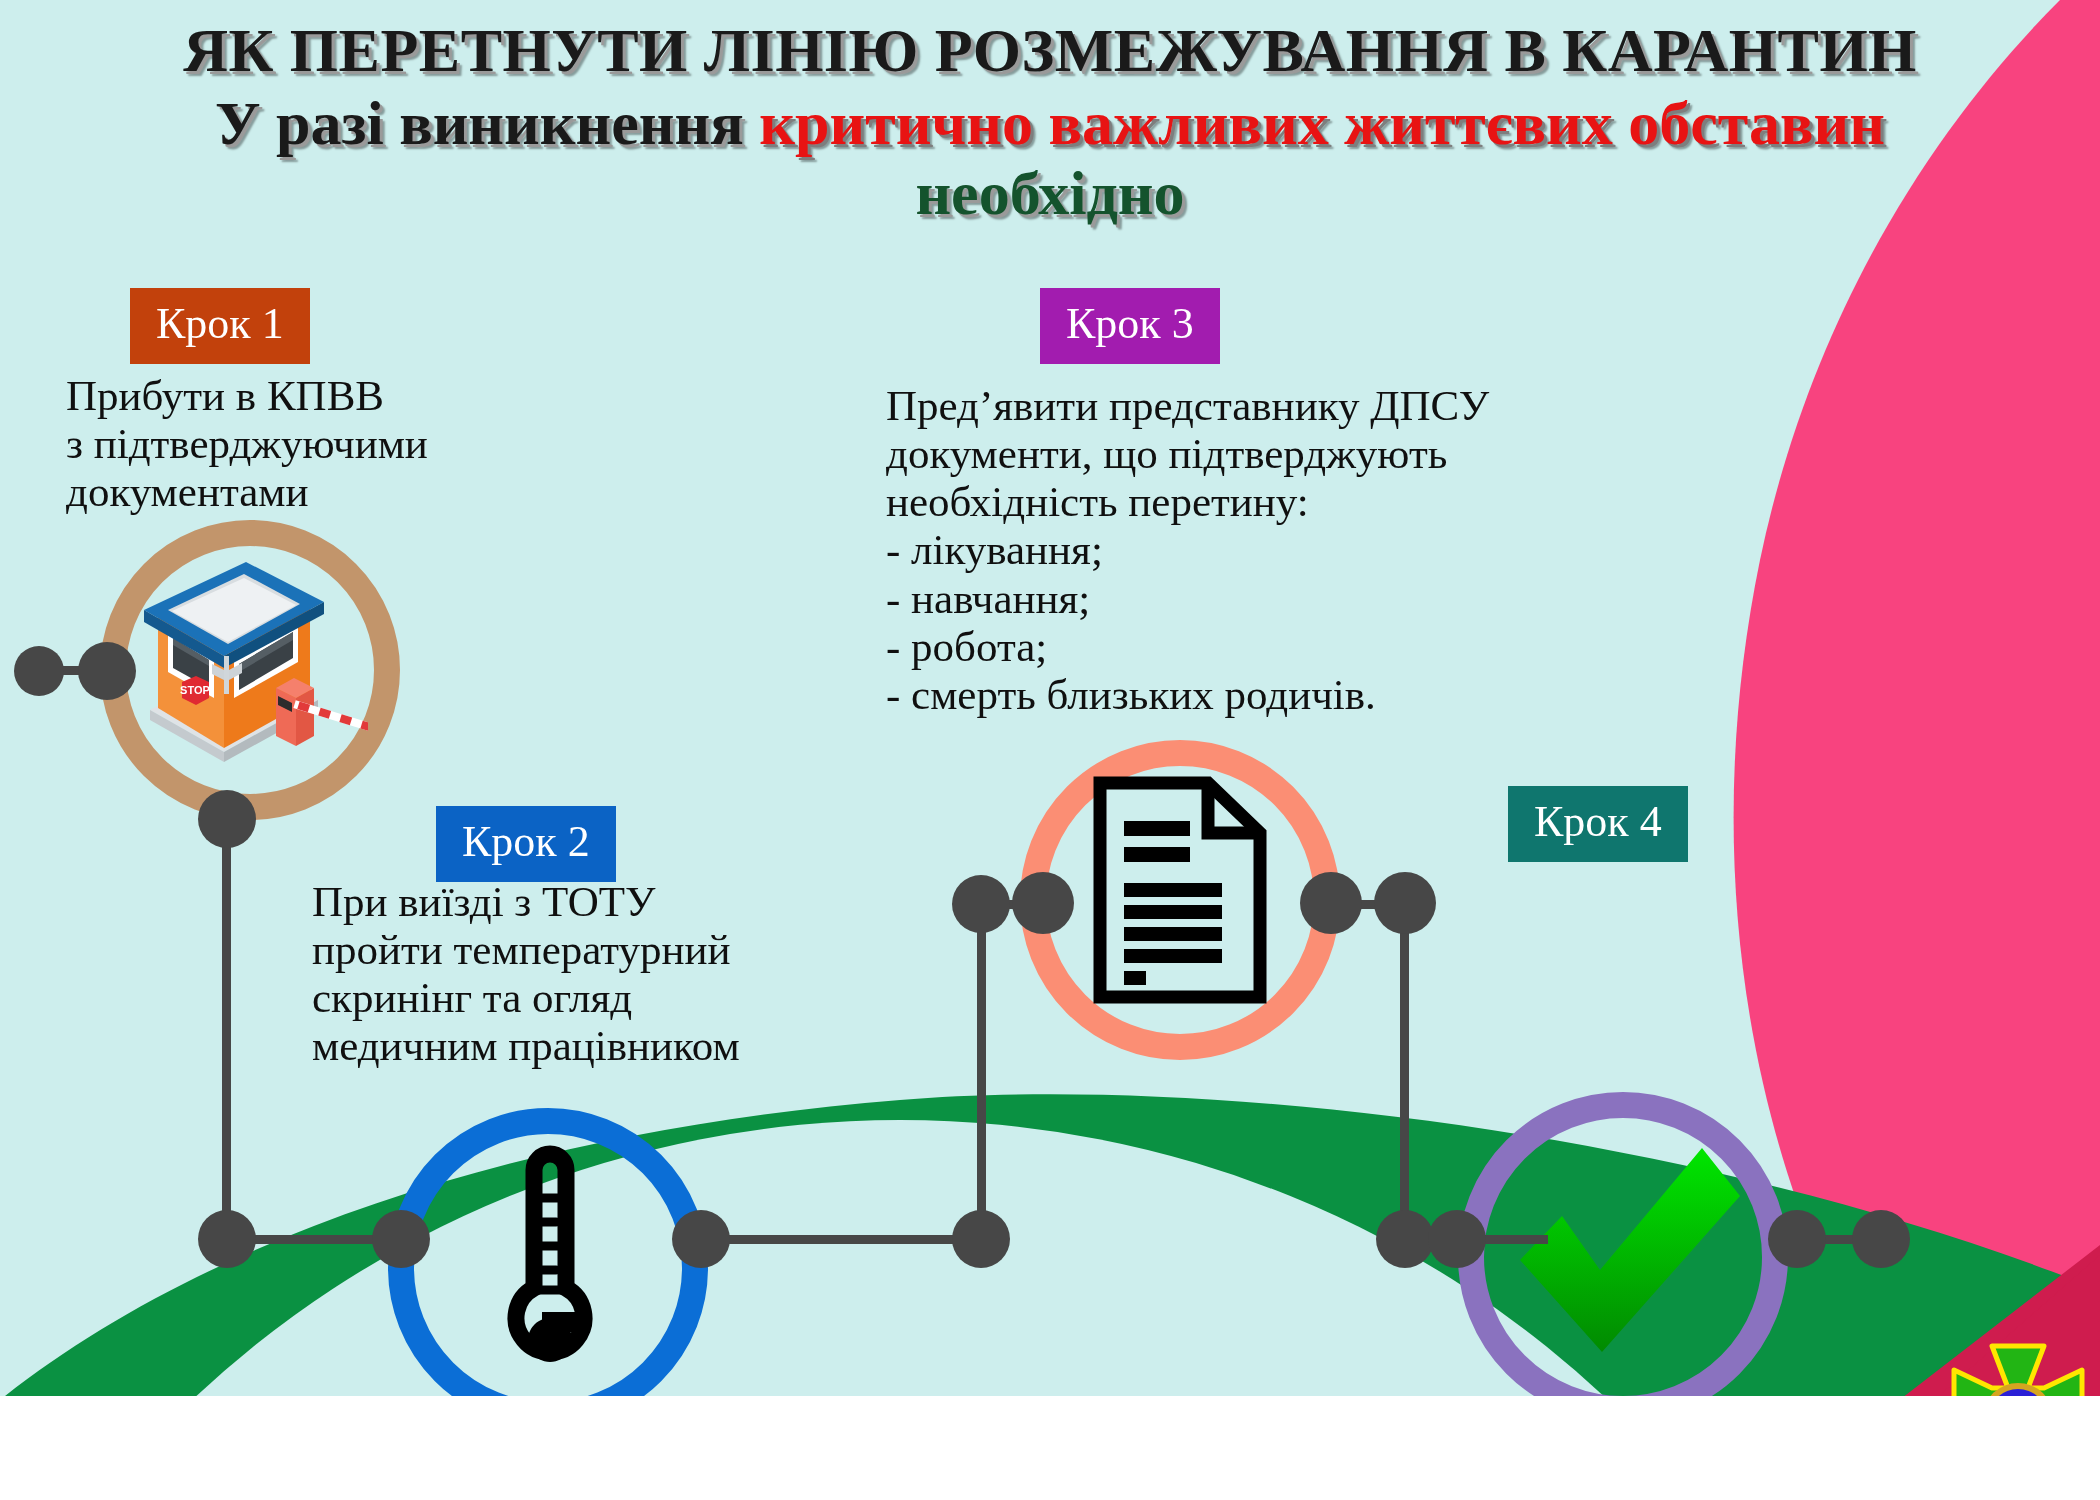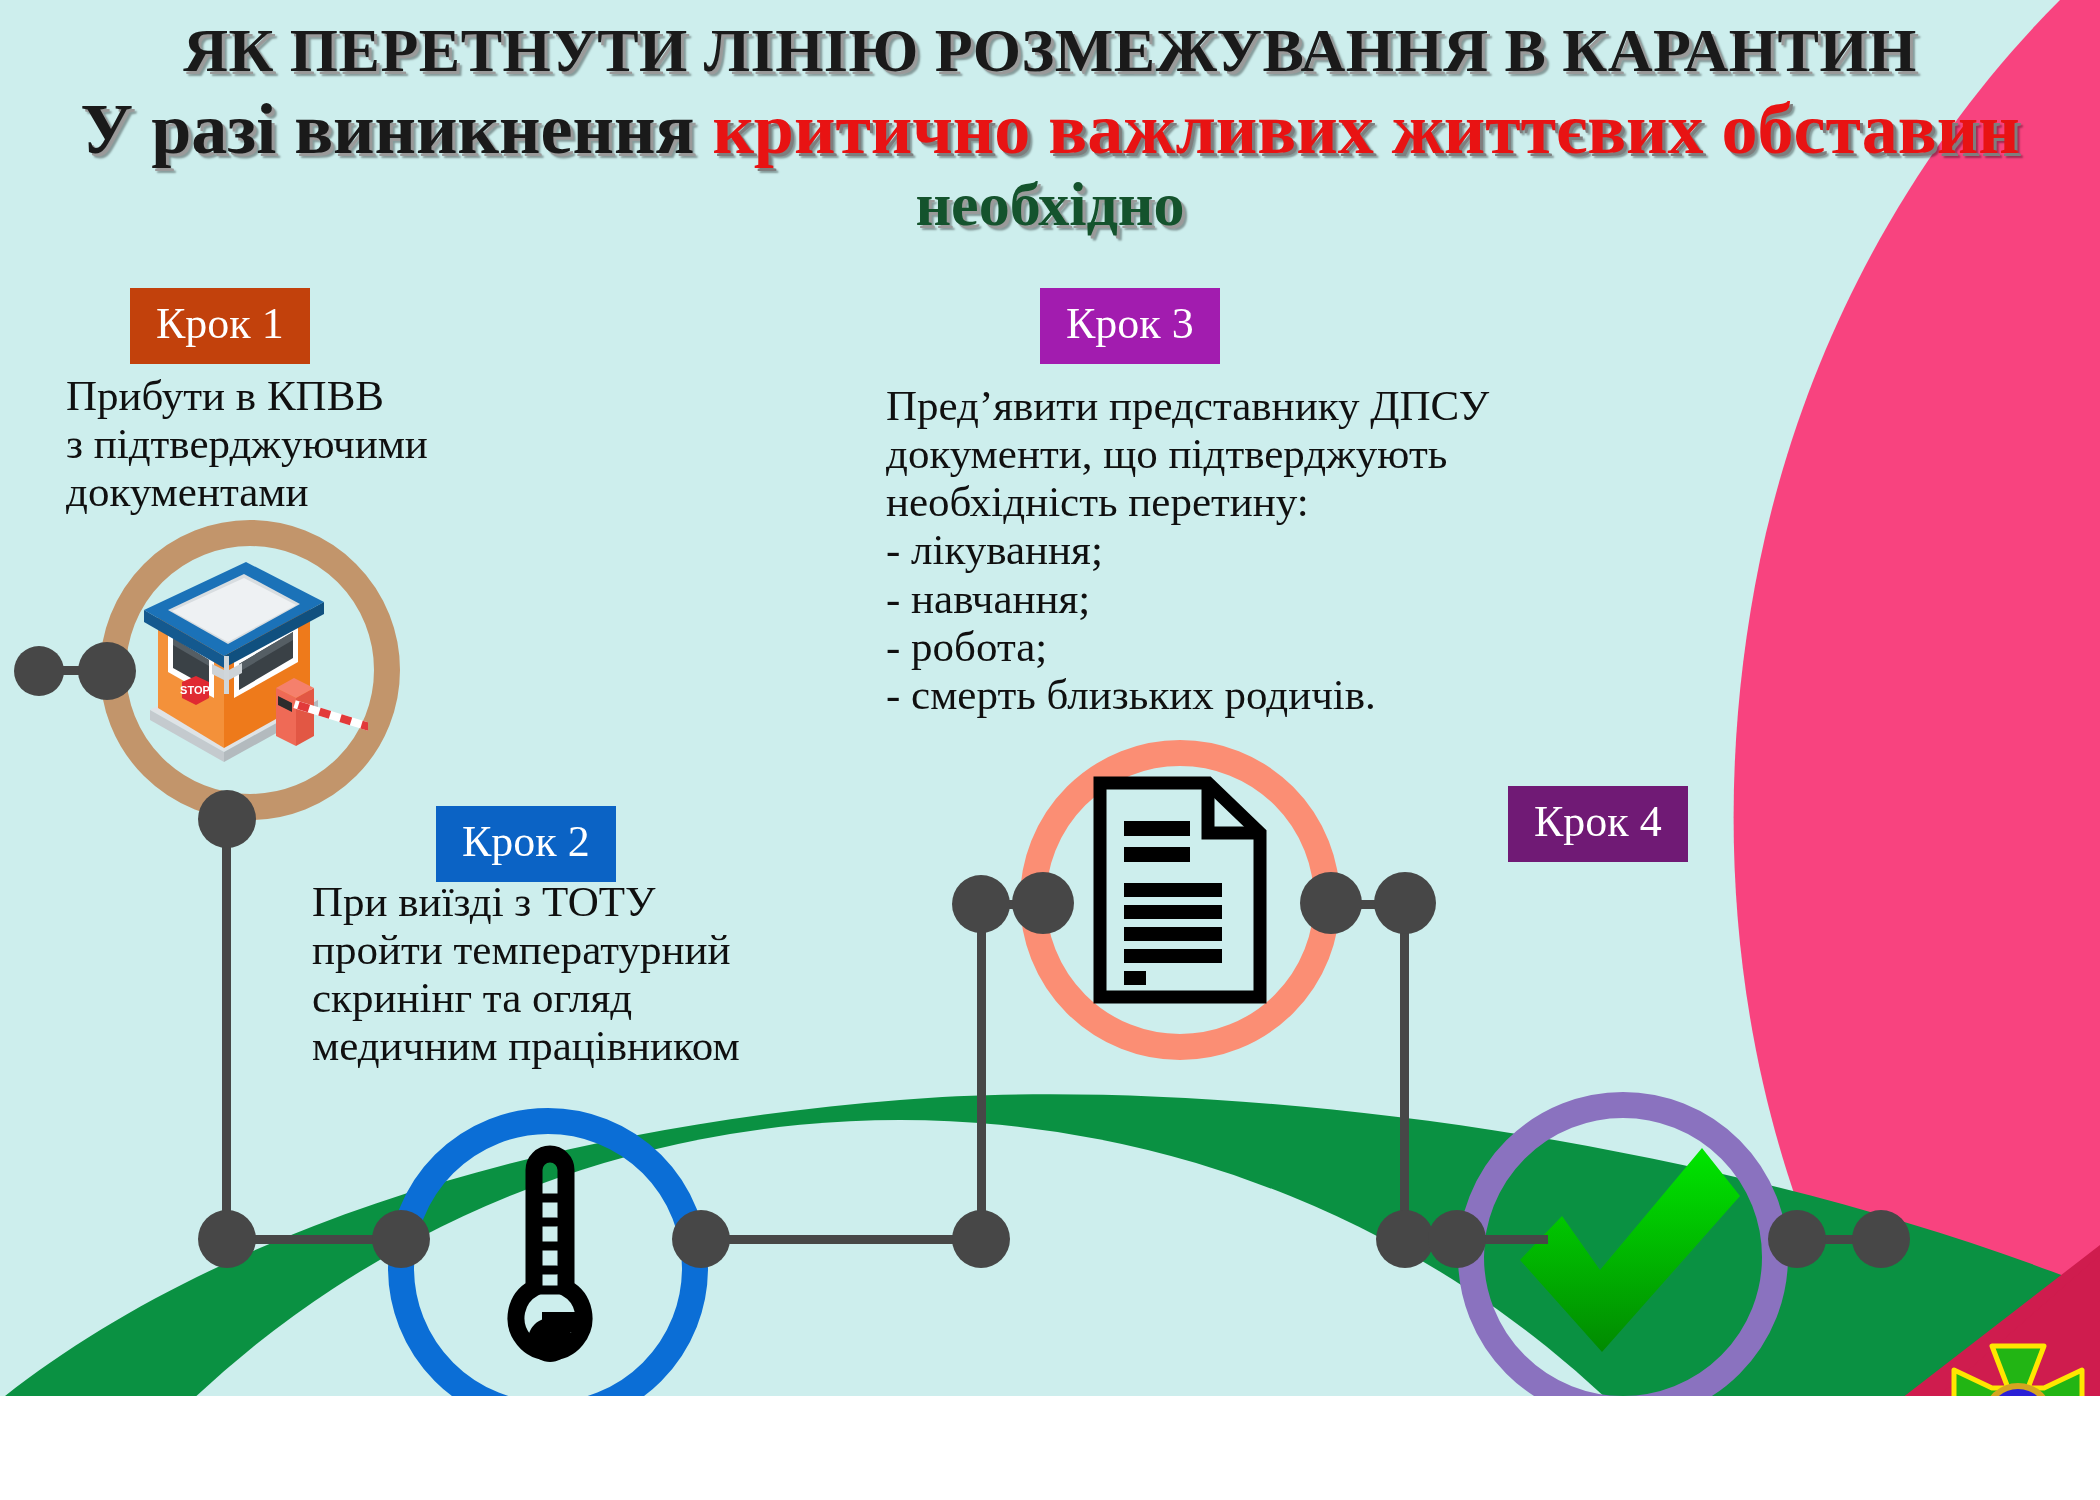--- a/index.html
+++ b/index.html
@@ -11,21 +11,21 @@
   .bg-svg{position:absolute;left:0;top:0;width:2100px;height:1500px;}
 
   
   #title-block{position:absolute;left:0;top:18px;width:2100px;text-align:center;z-index:40;}
   .t1{
     font-size:62px;font-weight:bold;letter-spacing:.5px;color:#1a1a1a;
     text-shadow:3px 3px 0 #9a9a9a, 5px 5px 2px rgba(0,0,0,.35);
     line-height:1.05;white-space:nowrap;
   }
   .t2{
-    font-size:72px;font-weight:bold;color:#1a1a1a;line-height:1.12;margin-top:6px;
+    font-size:62px;font-weight:bold;color:#1a1a1a;line-height:1.12;margin-top:6px;
     text-shadow:3px 3px 0 #9a9a9a, 5px 5px 2px rgba(0,0,0,.35);
     white-space:nowrap;
   }
   .t2 .red{color:#e81313;text-shadow:3px 3px 0 #7e7e7e,5px 5px 2px rgba(0,0,0,.35);}
   .t3{
     font-size:62px;font-weight:bold;color:#14532d;line-height:1.1;
     text-shadow:3px 3px 0 #9a9a9a, 5px 5px 2px rgba(0,0,0,.35);
   }
 
   
@@ -209,21 +209,21 @@
         <rect x="34" y="174" width="98" height="14"></rect>
         <rect x="34" y="196" width="20" height="0"></rect>
       </g>
       <g fill="#000">
         <rect x="34" y="174" width="98" height="14"></rect>
         <rect x="34" y="196" width="22" height="14"></rect>
       </g>
     </svg>
   </div>
 
-  <div class="badge" style="left:1508px;top:786px;background:#701a75;">Крок 4</div>
+  <div class="badge" style="left:1508px;top:786px;background:#0f766e;">Крок 4</div>
 
   <div class="ring" style="left:1458px;top:1092px;width:330px;height:330px;border:26px solid #8a72bf;"></div>
 
   <div class="icon-wrap" style="left:1490px;top:1120px;width:270px;height:270px;">
     <svg viewBox="0 0 270 270" width="270" height="270">
       <defs>
         <linearGradient id="chkgrad" x1="0" y1="0" x2="0" y2="1">
           <stop offset="0" stop-color="#00e600"></stop>
           <stop offset="1" stop-color="#018a01"></stop>
         </linearGradient>

